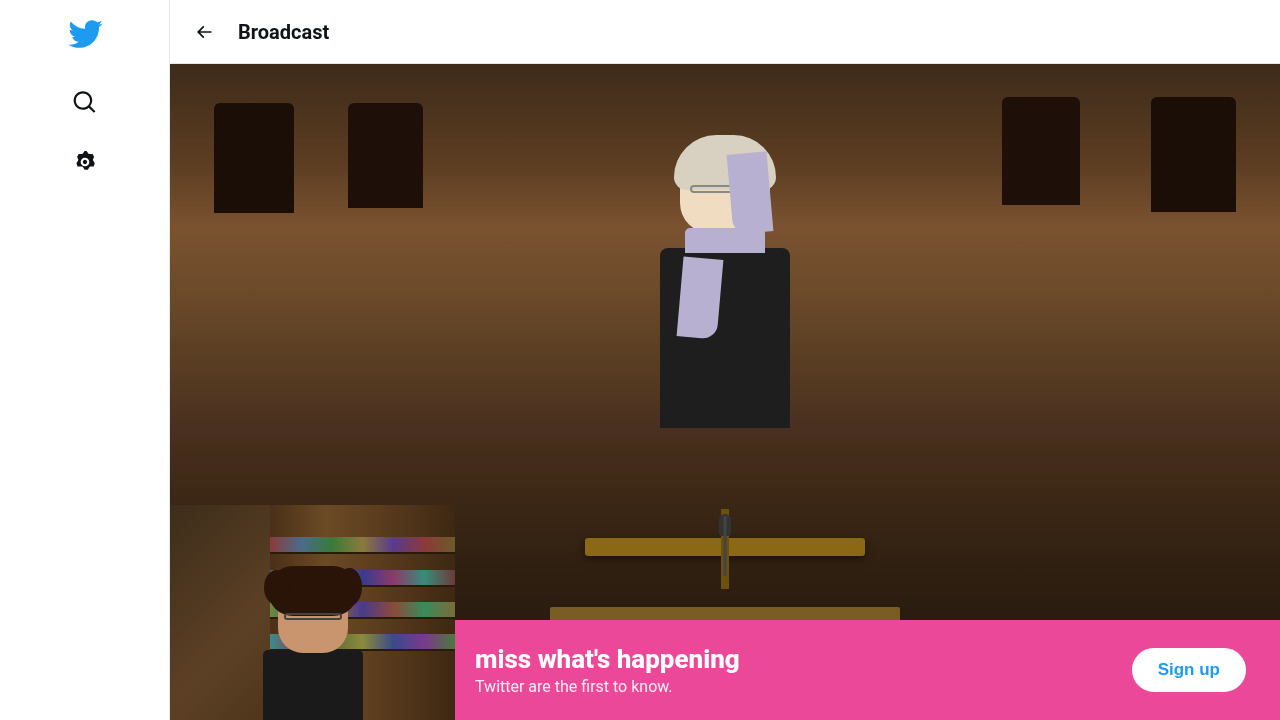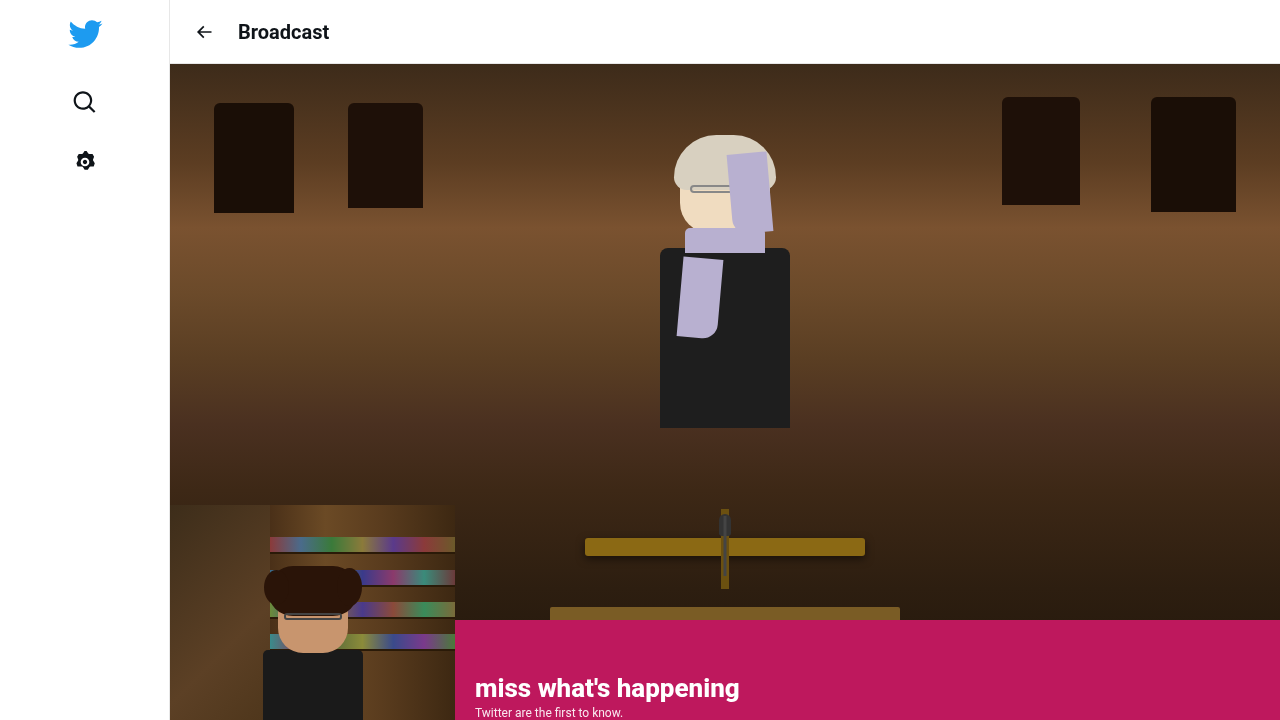--- a/index.html
+++ b/index.html
@@ -257,41 +257,41 @@
       position: relative;
     }
 
     
     .bottom-banner {
       position: absolute;
       bottom: 0;
       left: 285px;
       right: 0;
       height: 100px;
-      background: #be185d;
-      display: flex;
-      align-items: flex-end;
+      background: #ec4899;
+      display: flex;
+      align-items: center;
       justify-content: space-between;
       padding: 0 34px 0 20px;
       z-index: 15;
     }
 
     .banner-text-area {
       flex: 1;
     }
 
     .banner-headline {
       font-size: 26px;
       font-weight: 800;
       color: #fff;
       line-height: 1.2;
     }
 
     .banner-subtext {
-      font-size: 12px;
+      font-size: 16px;
       color: rgba(255,255,255,0.9);
       margin-top: 2px;
     }
 
     .banner-buttons {
       display: flex;
       gap: 14px;
       align-items: center;
     }
 
@@ -509,17 +509,18 @@
         </div>
       </div>
     </div>
 
     <div class="bottom-banner">
       <div class="banner-text-area">
         <div class="banner-headline">miss what's happening</div>
         <div class="banner-subtext">Twitter are the first to know.</div>
       </div>
       <div class="banner-buttons">
+        <button class="btn-signup">Sign up</button>
       </div>
     </div>
   </div>
 
 </div>
 
 </body></html>

